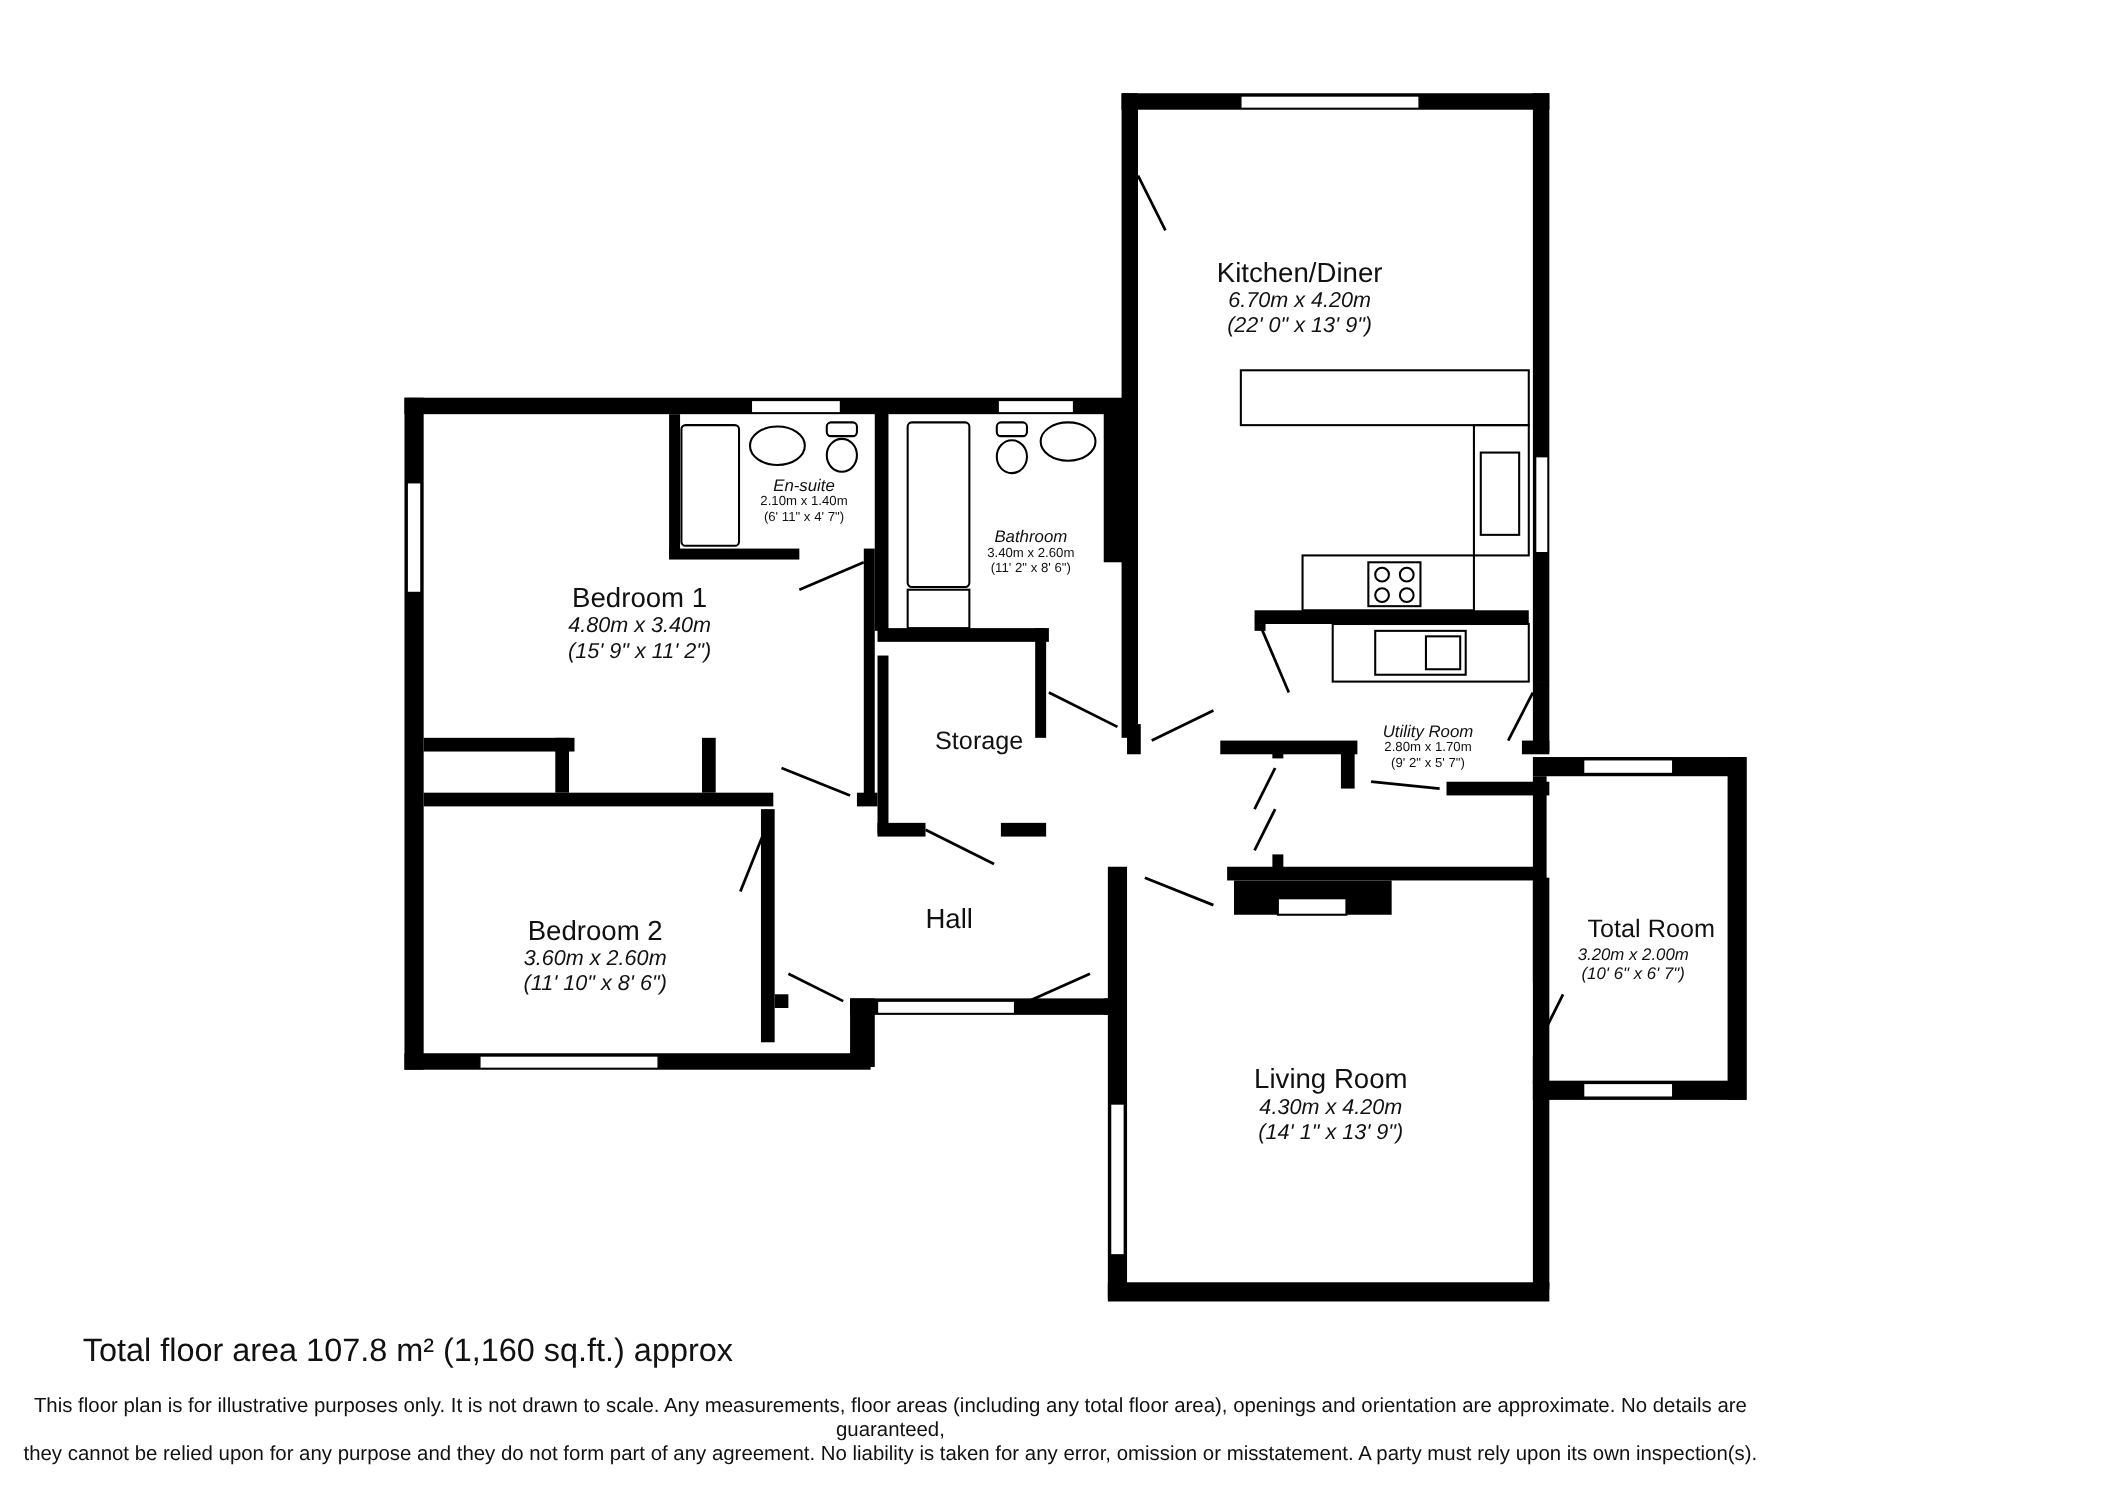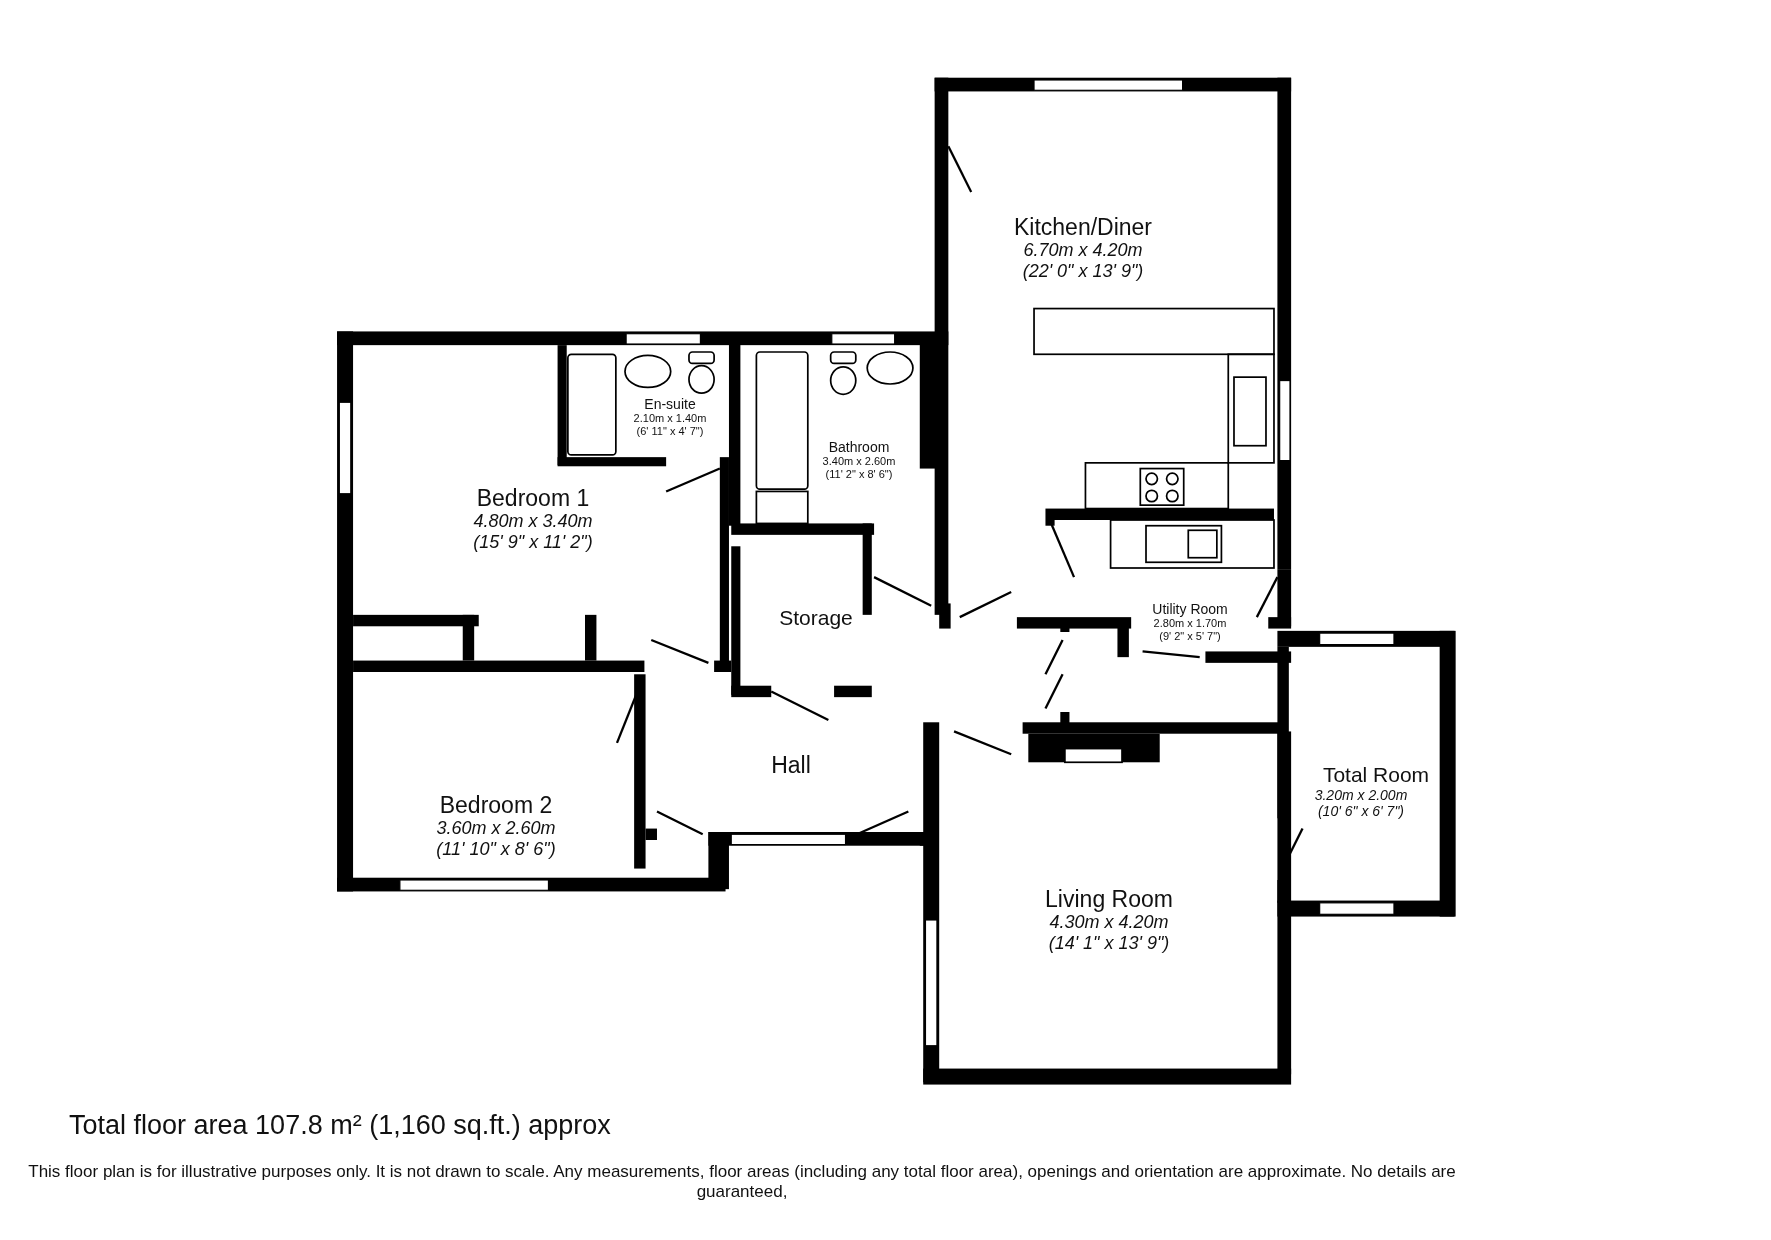--- a/index.html
+++ b/index.html
@@ -2,21 +2,21 @@
 <html><head>
 <meta charset="utf-8">
 <style>
   html,body{margin:0;padding:0;background:#fff;}
   body{width:1771px;height:1240px;position:relative;overflow:hidden;font-family:"Liberation Sans",sans-serif;color:#111;}
   svg{position:absolute;left:0;top:0;}
   .lbl{position:absolute;text-align:center;transform:translateX(-50%);line-height:1.15;white-space:nowrap;}
   .lbl .n{display:block;}
   .big .n{font-size:23px;}
   .big .d{font-size:18px;display:block;font-style:italic;}
-  .small .n{font-size:14px;}
+  .small .n{font-size:14px;font-style:italic;}
   .small .d{font-size:11px;display:block;}
   .mid .n{font-size:21px;margin-left:30px;}
   .mid .d{font-size:14px;display:block;font-style:italic;}
   #total{position:absolute;left:69px;top:1110px;font-size:27px;}
   #disc{position:absolute;left:0;width:1484px;top:1162px;text-align:center;font-size:17px;line-height:20px;}
 </style>
 </head>
 <body>
 
 <svg width="1771" height="1240" viewBox="0 0 1550 1085" preserveAspectRatio="none">
@@ -159,21 +159,21 @@
   <span class="d">(15' 9" x 11' 2")</span>
 </div>
 <div class="lbl mid" style="left:801px;top:606px;">
   <span class="n">Storage</span>
 </div>
 <div class="lbl small" style="left:1190px;top:601px;">
   <span class="n">Utility Room</span>
   <span class="d">2.80m x 1.70m</span>
   <span class="d">(9' 2" x 5' 7")</span>
 </div>
-<div class="lbl big" style="left:496px;top:792px;text-align:center;">
+<div class="lbl big" style="left:496px;top:762px;text-align:center;">
   <span class="n">Bedroom 2</span>
   <span class="d">3.60m x 2.60m</span>
   <span class="d">(11' 10" x 8' 6")</span>
 </div>
 <div class="lbl big" style="left:791px;top:752px;">
   <span class="n">Hall</span>
 </div>
 <div class="lbl mid" style="left:1361px;top:763px;">
   <span class="n">Total Room</span>
   <span class="d">3.20m x 2.00m</span>
@@ -181,13 +181,14 @@
 </div>
 <div class="lbl big" style="left:1109px;top:886px;">
   <span class="n">Living Room</span>
   <span class="d">4.30m x 4.20m</span>
   <span class="d">(14' 1" x 13' 9")</span>
 </div>
 
 <div id="total">Total floor area 107.8 m² (1,160 sq.ft.) approx</div>
 <div id="disc">
   <div>This floor plan is for illustrative purposes only. It is not drawn to scale. Any measurements, floor areas (including any total floor area), openings and orientation are approximate. No details are guaranteed,</div>
+  <div>they cannot be relied upon for any purpose and they do not form part of any agreement. No liability is taken for any error, omission or misstatement. A party must rely upon its own inspection(s).</div>
 </div>
 
 </body></html>

